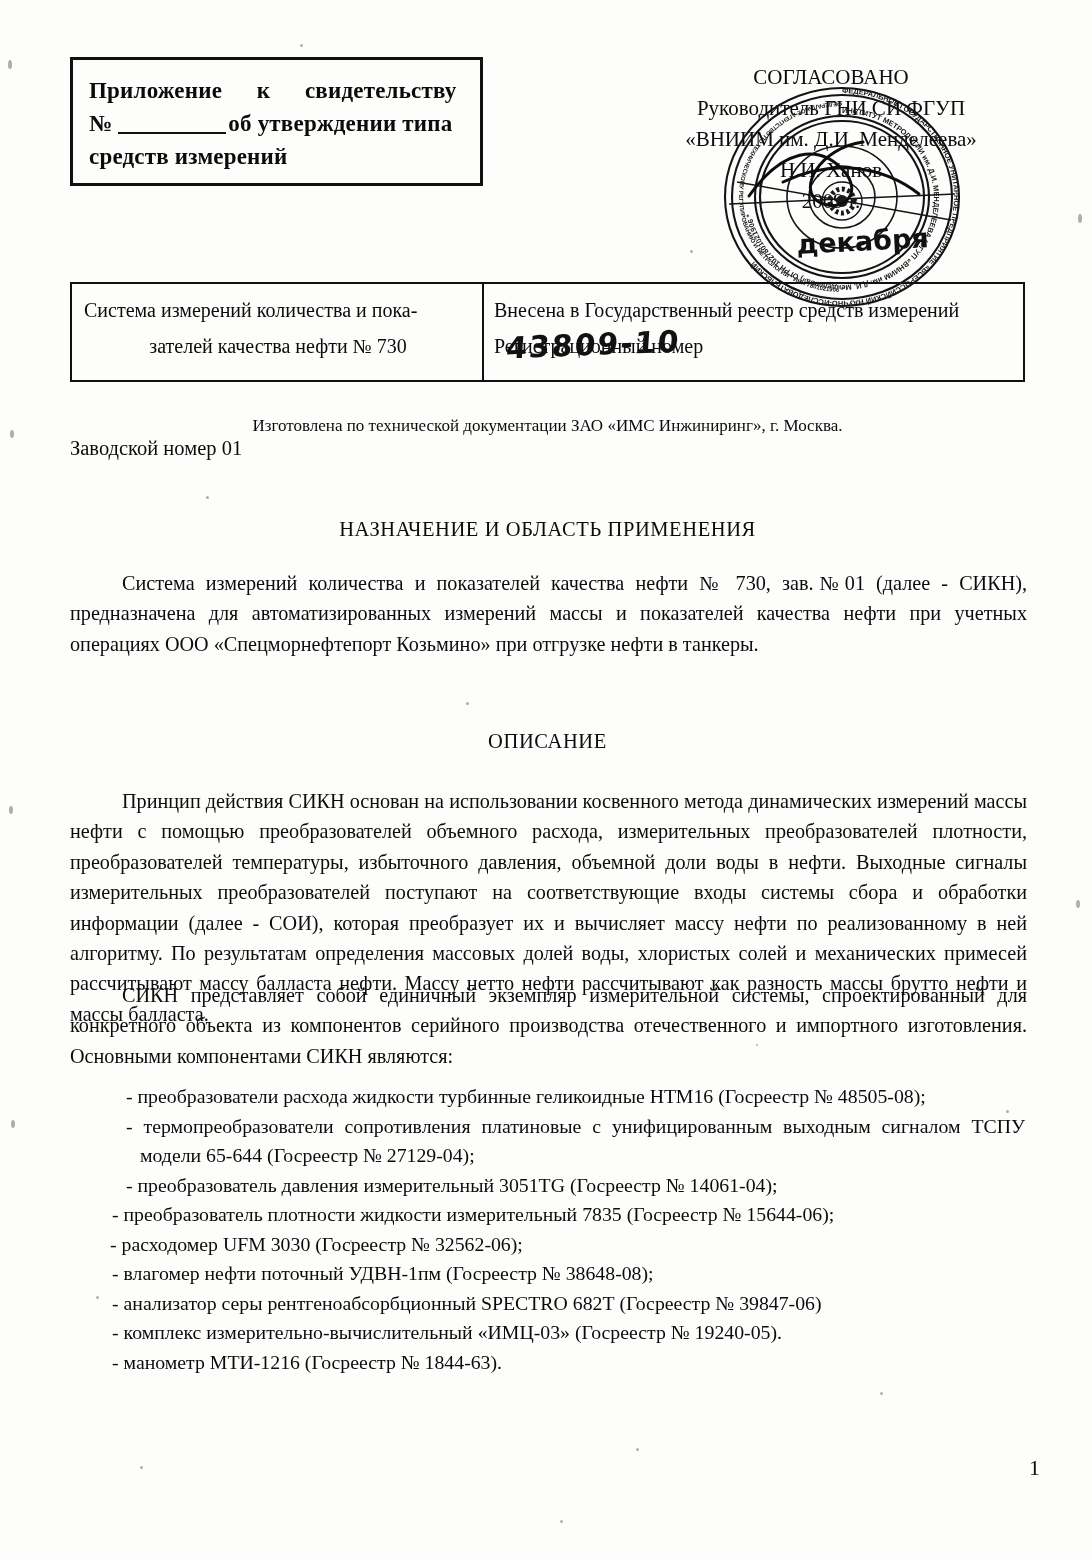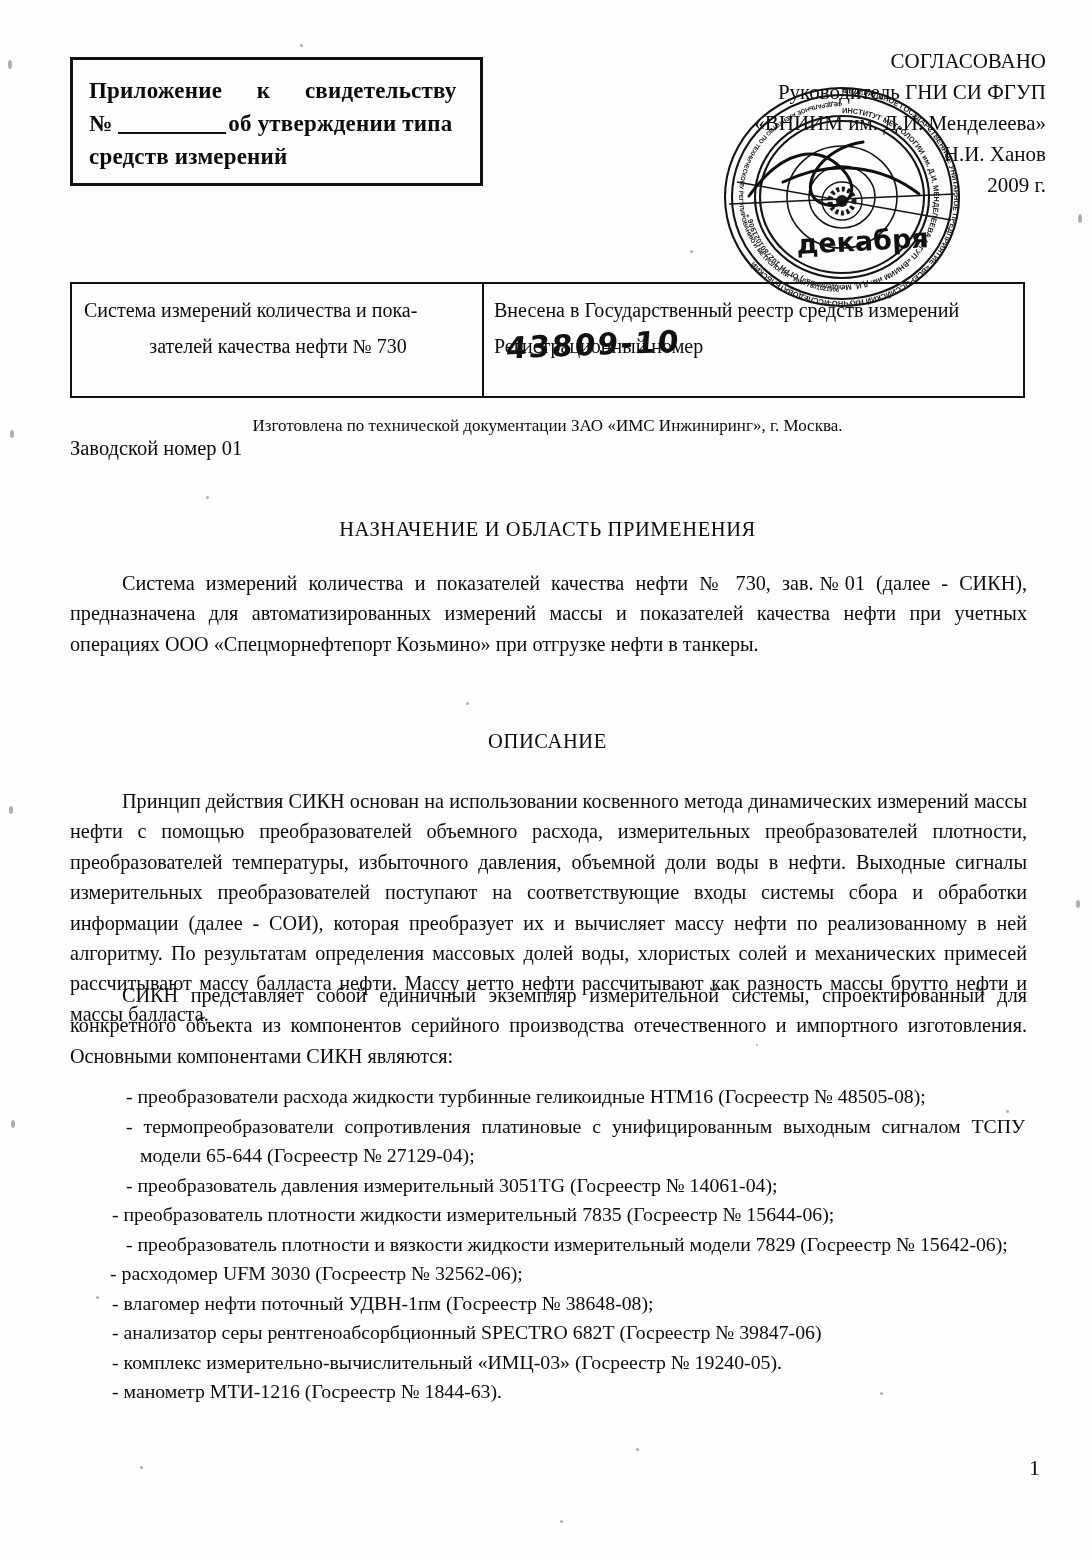--- a/index.html
+++ b/index.html
@@ -57,23 +57,23 @@
     display: inline-block;
     width: 108px;
     border-bottom: 2.5px solid #111;
     margin: 0 2px -3px 6px;
   }
 
   
   .approve {
     position: absolute;
     right: 46px;
-    top: 46px;
+    top: 62px;
     width: 430px;
-    text-align: right;
+    text-align: center;
     font-size: 21px;
     line-height: 31px;
     white-space: nowrap;
   }
   .approve .row { display: block; }
 
   
   .stamp {
     position: absolute;
     left: 723px;
@@ -82,21 +82,21 @@
     height: 222px;
     pointer-events: none;
   }
 
   
   .reg-table {
     position: absolute;
     left: 70px;
     top: 282px;
     width: 955px;
-    height: 116px;
+    height: 100px;
     border: 2.5px solid #111;
     box-sizing: border-box;
     display: flex;
   }
   .cell-left {
     width: 412px;
     border-right: 2.5px solid #111;
     box-sizing: border-box;
     padding: 8px 10px 0 12px;
     font-size: 20px;
@@ -300,21 +300,20 @@
 
   <div class="section-head" id="head-desc">ОПИСАНИЕ</div>
   <div class="para" id="para-desc-1">Принцип действия СИКН основан на использовании косвенного метода динамических измерений массы нефти с помощью преобразователей объемного расхода, измерительных преобразователей плотности, преобразователей температуры, избыточного давления, объемной доли воды в нефти. Выходные сигналы измерительных преобразователей поступают на соответствующие входы системы сбора и обработки информации (далее - СОИ), которая преобразует их и вычисляет массу нефти по реализованному в ней алгоритму. По результатам определения массовых долей воды, хлористых солей и механических примесей рассчитывают массу балласта нефти. Массу нетто нефти рассчитывают как разность массы брутто нефти и массы балласта.</div>
   <div class="para" id="para-desc-2">СИКН представляет собой единичный экземпляр измерительной системы, спроектированный для конкретного объекта из компонентов серийного производства отечественного и импортного изготовления. Основными компонентами СИКН являются:</div>
 
   <ul class="comp-list">
     <li class="ind-a">- преобразователи расхода жидкости турбинные геликоидные НТМ16 (Госреестр № 48505-08);</li>
     <li class="ind-a wrap2">- термопреобразователи сопротивления платиновые с унифицированным выходным сигналом ТСПУ модели 65-644 (Госреестр № 27129-04);</li>
     <li class="ind-a">- преобразователь давления измерительный 3051TG (Госреестр № 14061-04);</li>
     <li class="ind-b">- преобразователь плотности жидкости  измерительный 7835 (Госреестр № 15644-06);</li>
-    <li class="ind-a wrap2">- преобразователь плотности и вязкости жидкости измерительный модели 7829 (Госреестр № 15642-06);</li>
     <li class="ind-c">- расходомер UFM 3030 (Госреестр № 32562-06);</li>
     <li class="ind-b">- влагомер нефти поточный УДВН-1пм (Госреестр № 38648-08);</li>
     <li class="ind-b">- анализатор серы рентгеноабсорбционный SPECTRO 682Т (Госреестр № 39847-06)</li>
     <li class="ind-b">- комплекс измерительно-вычислительный «ИМЦ-03» (Госреестр № 19240-05).</li>
     <li class="ind-b">- манометр МТИ-1216 (Госреестр № 1844-63).</li>
   </ul>
 
   <div class="pageno">1</div>
 
   <div class="speck" style="left:8px;  top:60px;  width:4px; height:9px;"></div>

